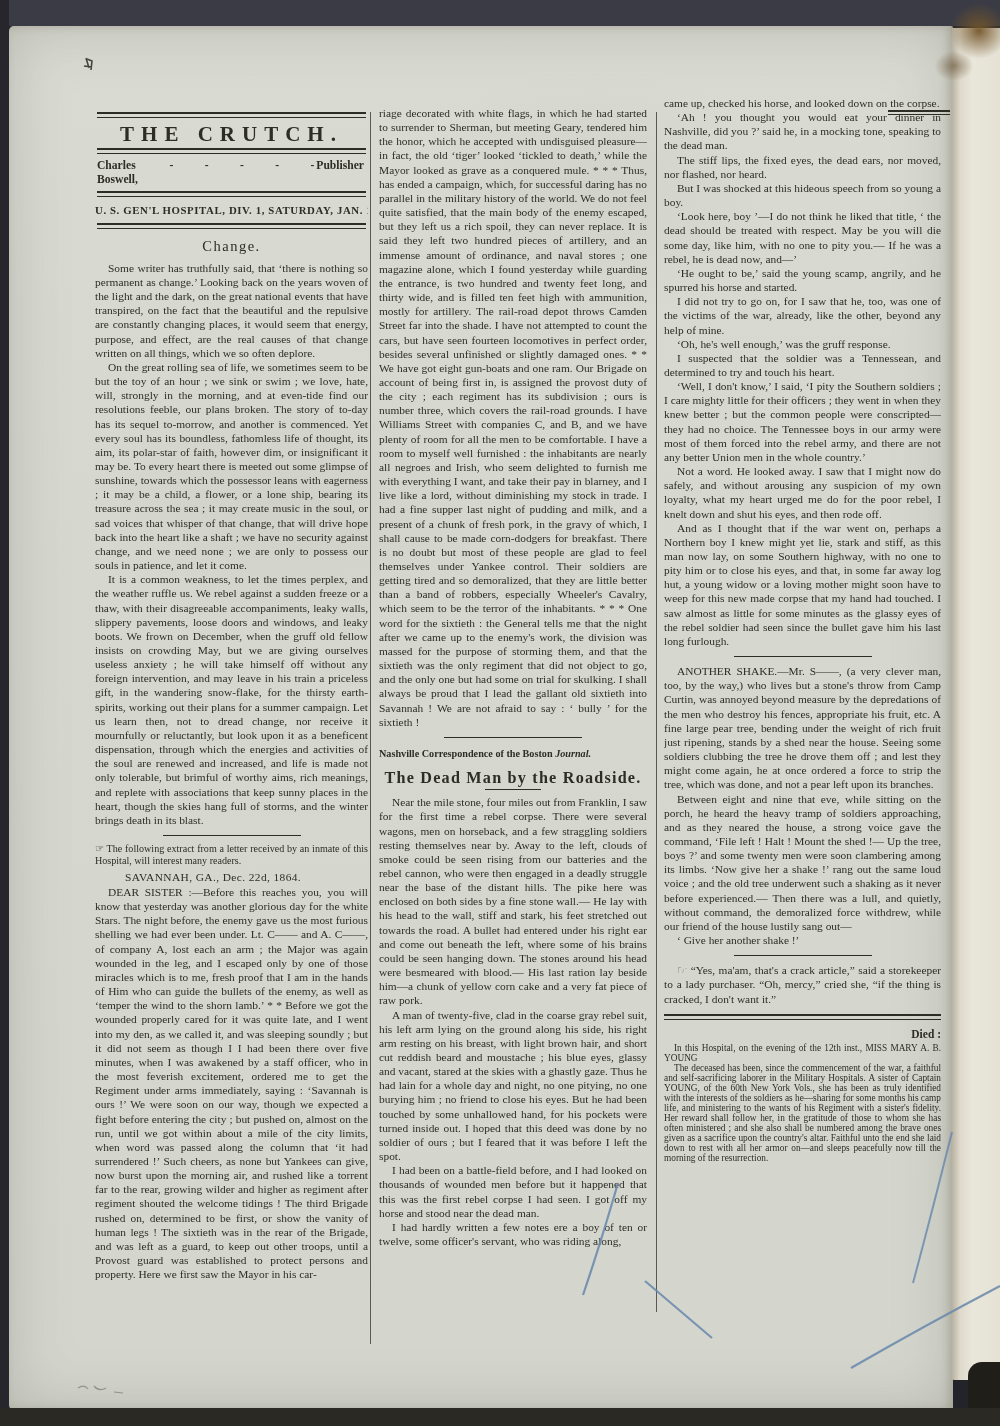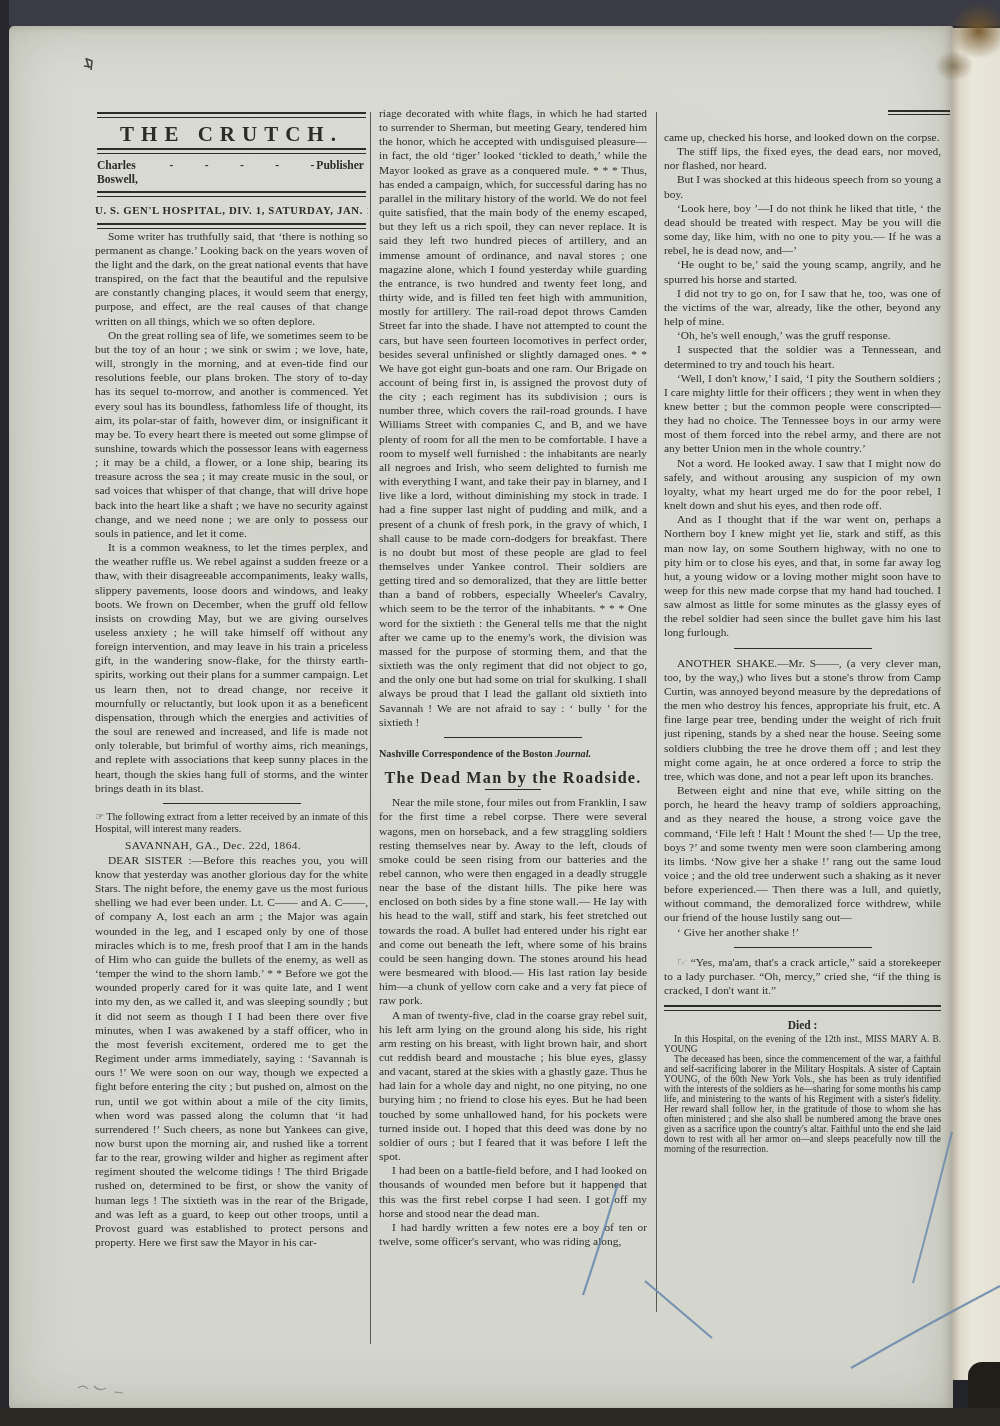--- a/index.html
+++ b/index.html
@@ -21,21 +21,21 @@
        background:
          radial-gradient(ellipse 300px 200px at 30% 34%,rgba(178,174,158,.18),rgba(178,174,158,0) 70%),
          radial-gradient(ellipse 260px 180px at 62% 12%,rgba(170,168,150,.14),rgba(170,168,150,0) 70%),
          linear-gradient(180deg,#d9dbd3 0%,#d6d8d0 40%,#d4d6ce 100%);
        border-radius:5px 2px 2px 5px;
        box-shadow:inset 0 0 60px rgba(105,100,85,.28), inset -4px 0 10px rgba(120,112,92,.35);}
   
   .col{position:absolute;color:#2e2c27;font-size:11.4px;line-height:14.15px;}
   #col1{left:95px;top:112px;width:273px;height:1228px;overflow:hidden;}
   #col2{left:379px;top:106px;width:268px;height:1228px;overflow:hidden;}
-  #col3{left:664px;top:130px;width:277px;height:1232px;overflow:hidden;}
+  #col3{left:664px;top:96px;width:277px;height:1232px;overflow:hidden;}
   .colrule{position:absolute;width:1px;background:rgba(48,46,40,.75);}
   #crule1{left:370px;top:112px;height:1232px;}
   #crule2{left:656px;top:112px;height:1200px;}
   .toprule-frag{position:absolute;left:888px;top:110px;width:62px;height:2px;
        border-top:2px solid #2e2c27;border-bottom:1px solid #2e2c27;}
   
   .mast-rule{border-top:2.4px solid #2e2c27;border-bottom:1.1px solid #2e2c27;height:3px;margin:0 2px;}
   .mast-title{text-align:center;font-size:21px;letter-spacing:7px;font-weight:bold;
        padding:9px 0 7px 0;white-space:nowrap;}
   .mast-pubrow{display:flex;justify-content:space-between;align-items:baseline;
@@ -47,21 +47,21 @@
   .b-heading{text-align:center;font-size:14.5px;letter-spacing:1.5px;padding:10px 0 8px 0;}
   .b-p{text-align:justify;text-indent:13px;}
   .b-pn{text-align:justify;text-indent:0;}
   .b-rule{width:138px;margin:8px auto 7px auto;border-top:1.6px solid #2e2c27;}
   .b-rule_sm{width:56px;margin:2px auto 5px auto;border-top:1.3px solid #2e2c27;}
   .b-rule2{margin:8px 0 4px 0;border-top:2.6px solid #2e2c27;border-bottom:1px solid #2e2c27;height:3px;}
   .b-intro{text-align:justify;font-size:10.1px;line-height:12.4px;}
   .b-dateline{text-align:left;padding:2px 0 1px 30px;font-size:11.4px;letter-spacing:.4px;}
   .b-kicker{text-align:left;font-weight:bold;font-size:10.2px;padding:2px 0 1px 0;}
   .b-headline{text-align:center;font-weight:bold;font-size:16.2px;letter-spacing:1.2px;padding:2px 0 2px 0;margin-top:7px;}
-  .b-died{text-align:center;font-weight:bold;font-size:11.5px;padding:3px 0 2px 0;}
+  .b-died{text-align:right;font-weight:bold;font-size:11.5px;padding:3px 0 2px 0;}
   .b-small{text-align:justify;font-size:9.3px;line-height:10px;text-indent:10px;}
   .it{font-style:italic;}
   
   .marks{position:absolute;left:0;top:0;width:1000px;height:1426px;pointer-events:none;}
 </style>
 </head>
 <body>
 
 <div class="band-top"></div>
 <div class="band-left"></div>
@@ -81,20 +81,21 @@
   <div class="mast-rule"></div>
   <div class="mast-pubrow">
     <span>Charles Boswell,</span>
     <span class="mast-dashes">-      -      -      -      -</span>
     <span>Publisher</span>
   </div>
   <div class="mast-rule"></div>
   <div class="mast-issue">U. S. GEN'L HOSPITAL, DIV. 1, SATURDAY, JAN. 14, 1864</div>
   <div class="mast-rule"></div>
   <div>
+      <div class="b-heading">Change.</div>
       <div class="b-p">Some writer has truthfully said, that ‘there is nothing so permanent as change.’  Looking back on the years woven of the light and the dark, on the great national events that have transpired, on the fact that the beautiful and the repulsive are constantly changing places, it would seem that energy, purpose, and effect, are the real causes of that change written on all things, which we so often deplore.</div>
       <div class="b-p">On the great rolling sea of life, we sometimes seem to be but the toy of an hour ;  we sink or swim ;  we love, hate, will, strongly in the morning, and at even-tide find our resolutions feeble, our plans broken.  The story of to-day has its sequel to-morrow, and another is commenced.  Yet every soul has its boundless, fathomless life of thought, its aim, its polar-star of faith, however dim, or insignificant it may be.  To every heart there is meeted out some glimpse of sunshine, towards which the possessor leans with eagerness ;  it may be a child, a flower, or a lone ship, bearing its treasure across the sea ;  it may create music in the soul, or sad voices that whisper of that change, that will drive hope back into the heart like a shaft ;  we have no security against change, and we need none ;  we are only to possess our souls in patience, and let it come.</div>
       <div class="b-p">It is a common weakness, to let the times perplex, and the weather ruffle us.  We rebel against a sudden freeze or a thaw, with their disagreeable accompaniments, leaky walls, slippery pavements, loose doors and windows, and leaky boots.  We frown on December, when the gruff old fellow insists on crowding May, but we are giving ourselves useless anxiety ; he will take himself off without any foreign intervention, and may leave in his train a priceless gift, in the wandering snow-flake, for the thirsty earth-spirits, working out their plans for a summer campaign.  Let us learn then, not to dread change, nor receive it mournfully or reluctantly, but look upon it as a beneficent dispensation, through which the energies and activities of the soul are renewed and increased, and life is made not only tolerable, but brimful of worthy aims, rich meanings, and replete with associations that keep sunny places in the heart, though the skies hang full of storms, and the winter brings death in its blast.</div>
       <div class="b-rule"></div>
       <div class="b-intro">☞ The following extract from a letter received by an inmate of this Hospital, will interest many readers.</div>
       <div class="b-dateline">SAVANNAH, GA., Dec. 22d, 1864.</div>
       <div class="b-p">DEAR SISTER :—Before this reaches you, you will know that yesterday was another glorious day for the white Stars. The night before, the enemy gave us the most furious shelling we had ever been under.  Lt. C—— and A. C——, of company A, lost each an arm ;  the Major was again wounded in the leg, and I escaped only by one of those miracles which is to me, fresh proof that I am in the hands of Him who can guide the bullets of the enemy, as well as ‘temper the wind to the shorn lamb.’  *  * Before we got the wounded properly cared for it was quite late, and I went into my den, as we called it, and was sleeping soundly ;  but it did not seem as though I I had been there over five minutes, when I was awakened by a staff officer, who in the most feverish excitement, ordered me to get the Regiment under arms immediately, saying :  ‘Savannah is ours !’   We were soon on our way, though we expected a fight before entering the city ; but pushed on, almost on the run, until we got within about a mile of the city limits, when word was passed along the column that ‘it had surrendered !’  Such cheers, as none but Yankees can give, now burst upon the morning air, and rushed like a torrent far to the rear, growing wilder and higher as regiment after regiment shouted the welcome tidings !   The third Brigade rushed on, determined to be first, or show the vanity of human legs !   The sixtieth was in the rear of the Brigade, and was left as a guard, to keep out other troops, until a Provost guard was established to protect persons and property.   Here we first saw the Mayor in his car-</div>
     </div>
 </div>
 
@@ -108,20 +109,21 @@
       <div class="b-p">Near the mile stone, four miles out from Franklin, I saw for the first time a rebel corpse.  There were several wagons, men on horseback, and a few straggling soldiers resting themselves near by.  Away to the left, clouds of smoke could be seen rising from our batteries and the rebel cannon, who were then engaged in a deadly struggle near the base of the distant hills.  The pike here was enclosed on both sides by a fine stone wall.— He lay with his head to the wall, stiff and stark, his feet stretched out towards the road.  A bullet had entered under his right ear and come out beneath the left, where some of his brains could be seen hanging down.  The stones around his head were besmeared with blood.— His last ration lay beside him—a chunk of yellow corn cake and a very fat piece of raw pork.</div>
       <div class="b-p">A man of twenty-five, clad in the coarse gray rebel suit, his left arm lying on the ground along his side, his right arm resting on his breast, with light brown hair, and short cut reddish beard and moustache ; his blue eyes, glassy and vacant, stared at the skies with a ghastly gaze.  Thus he had lain for a whole day and night, no one pitying, no one burying him ;  no friend to close his eyes.  But he had been touched by some unhallowed hand, for his pockets were turned inside out. I hoped that this deed was done by no soldier of ours ; but I feared that it was before I left the spot.</div>
       <div class="b-p">I had been on a battle-field before, and I had looked on thousands of wounded men before but it happened that this was the first rebel corpse I had seen.  I got off my horse and stood near the dead man.</div>
       <div class="b-p">I had hardly written a few notes ere a boy of ten or twelve, some officer's servant, who was riding along,</div>
     </div>
 </div>
 
 <div class="col" id="col3">
   <div>
       <div class="b-pn">came up, checked his horse, and looked down on the corpse.</div>
+      <div class="b-p">‘Ah ! you thought you would eat your dinner in Nashville, did you ?’ said he, in a mocking tone, speaking to the dead man.</div>
       <div class="b-p">The stiff lips, the fixed eyes, the dead ears, nor moved, nor flashed, nor heard.</div>
       <div class="b-p">But I was shocked at this hideous speech from so young a boy.</div>
       <div class="b-p">‘Look here, boy ’—I do not think he liked that title, ‘ the dead should be treated with respect.  May be you will die some day, like him, with no one to pity you.— If he was a rebel, he is dead now, and—’</div>
       <div class="b-p">‘He ought to be,’ said the young scamp, angrily, and he spurred his horse and started.</div>
       <div class="b-p">I did not try to go on, for I saw that he, too, was one of the victims of the war, already, like the other, beyond any help of mine.</div>
       <div class="b-p">‘Oh, he's well enough,’ was the gruff response.</div>
       <div class="b-p">I suspected that the soldier was a Tennessean, and determined to try and touch his heart.</div>
       <div class="b-p">‘Well, I don't know,’ I said, ‘I pity the Southern soldiers ;  I care mighty little for their officers ; they went in when they knew better ; but the common people were conscripted—they had no choice.  The Tennessee boys in our army were most of them forced into the rebel army, and there are not any better Union men in the whole country.’</div>
       <div class="b-p">Not a word.  He looked away.  I saw that I might now do safely, and without arousing any suspicion of my own loyalty, what my heart urged me do for the poor rebel, I knelt down and shut his eyes, and then rode off.</div>
       <div class="b-p">And as I thought that if the war went on, perhaps a Northern boy I knew might yet lie, stark and stiff, as this man now lay, on some Southern highway, with no one to pity him or to close his eyes, and that, in some far away log hut, a young widow or a loving mother might soon have to weep for this new made corpse that my hand had touched.  I saw almost as little for some minutes as the glassy eyes of the rebel soldier had seen since the bullet gave him his last long furlough.</div>

